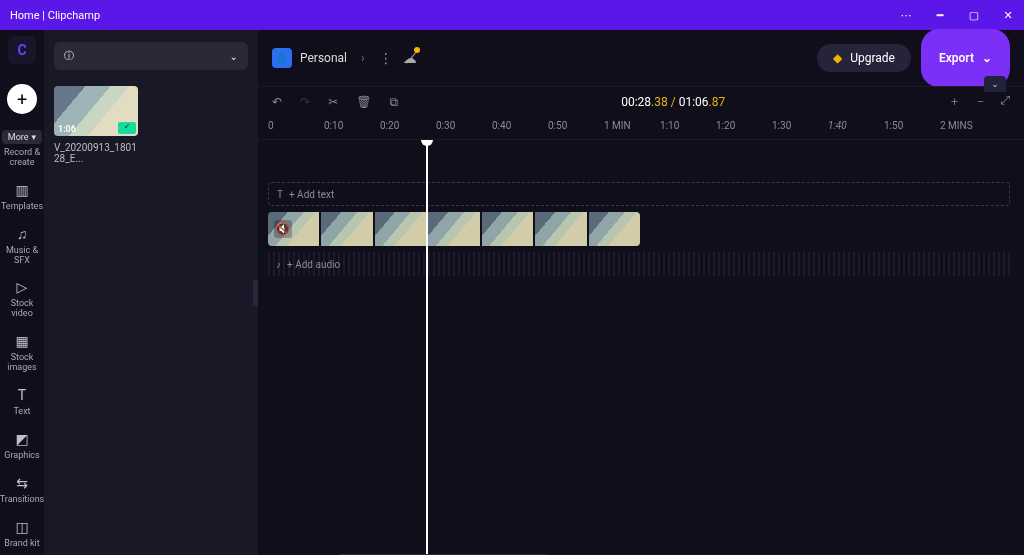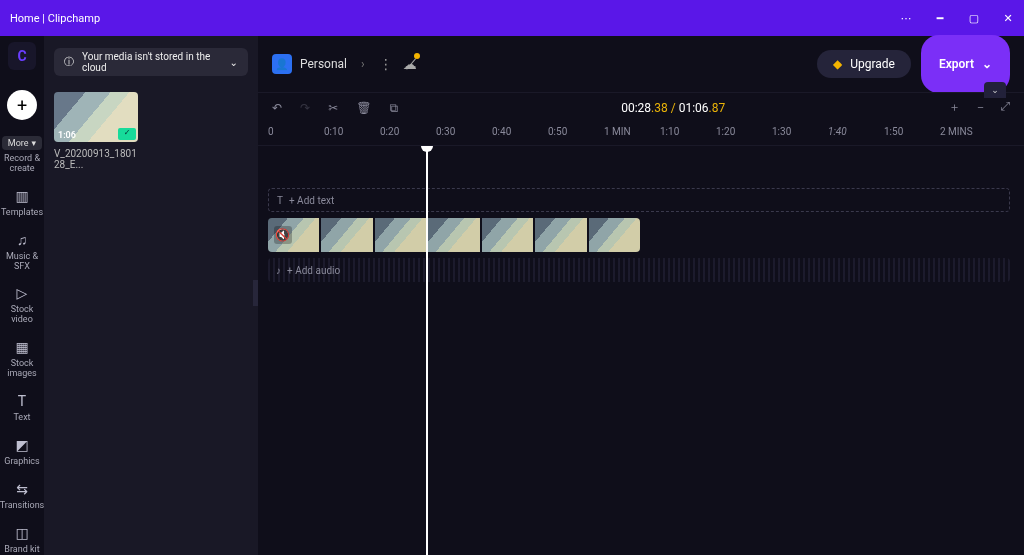--- a/index.html
+++ b/index.html
@@ -1,19 +1,19 @@
 <!DOCTYPE html>
 <html><head>
 <meta charset="utf-8">
 <style>
   * { box-sizing: border-box; margin: 0; padding: 0; font-family: -apple-system, BlinkMacSystemFont, "Segoe UI", Roboto, sans-serif; }
   body { width: 1024px; height: 555px; background: #0f0e1a; color: #ccc; overflow: hidden; }
 
   
-  .titlebar { height: 36px; background: #5a17e8; color: #fff; display: flex; align-items: center; justify-content: space-between; font-size: 11px; padding: 0 6px 0 10px; }
+  .titlebar { height: 30px; background: #5a17e8; color: #fff; display: flex; align-items: center; justify-content: space-between; font-size: 11px; padding: 0 6px 0 10px; }
   .win-controls { display: flex; gap: 22px; align-items: center; padding-right: 4px; }
   .win-controls > span { width: 12px; text-align: center; }
 
   
   .app { display: flex; height: 533px; }
 
   
   .rail { width: 44px; background: #0f0e1a; display: flex; flex-direction: column; align-items: center; font-size: 9px; color: #a9a9b7; padding-top: 6px; gap: 10px; }
   .rail-logo { width: 28px; height: 28px; background: #18162a; border-radius: 6px; display: flex; align-items: center; justify-content: center; font-weight: bold; color: #6a3dff; font-size: 14px; }
   .rail-add { width: 30px; height: 30px; border-radius: 50%; background: #fff; color: #000; display: flex; align-items: center; justify-content: center; font-size: 18px; margin-top: 10px; }
@@ -155,21 +155,20 @@
     </div>
     <div class="rail-item">
       <span class="rail-icon">◫</span>
       <span class="rail-label">Brand kit</span>
     </div>
   </div>
 
   <div class="media-panel">
     <div class="media-cloud">
       <span>ⓘ</span>
-      <span>Your media isn't stored in the cloud</span>
       <span style="margin-left:auto">⌄</span>
     </div>
     <div class="media-items">
       <div class="media-thumb">
         <div class="media-img">
           <span class="media-duration">1:06</span>
           <span class="media-check">✓</span>
         </div>
         <div class="media-filename">V_20200913_180128_E...</div>
       </div>

